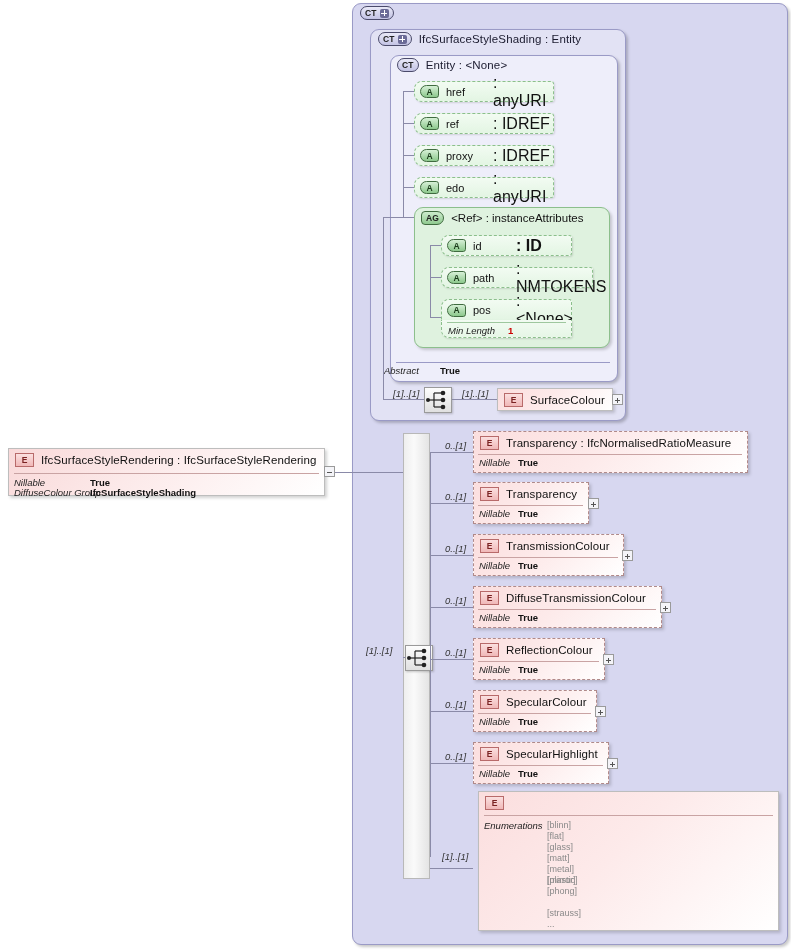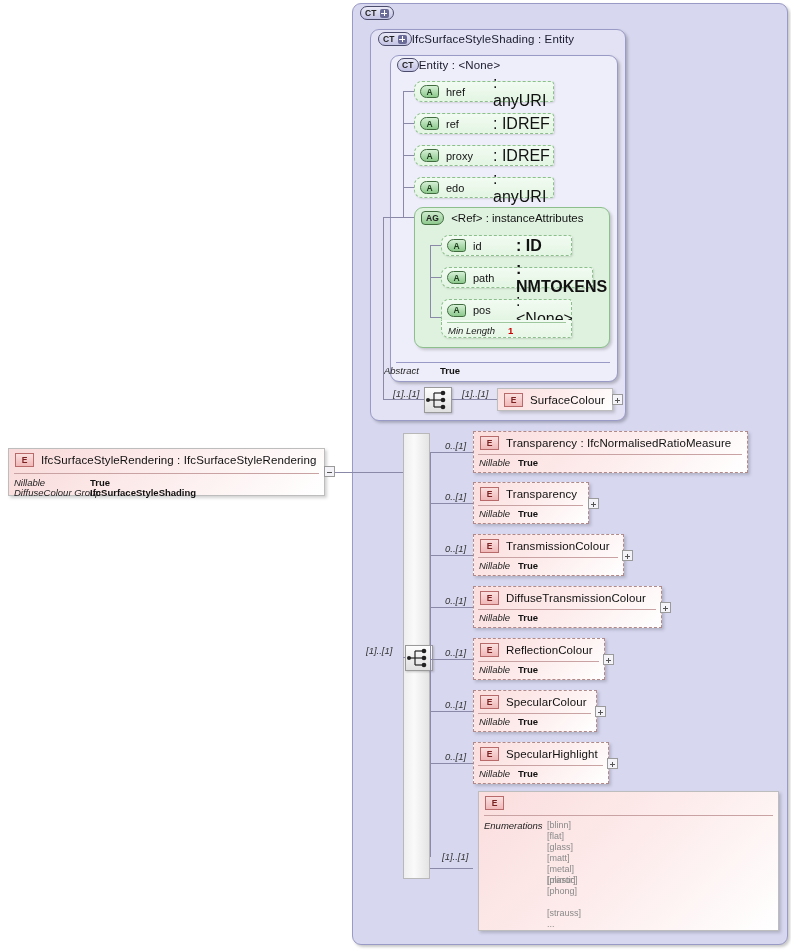--- a/index.html
+++ b/index.html
@@ -26,20 +26,21 @@
   }
   .ct-box.lvl2 { background: #e2e2f4; }
   .ct-box.lvl3 { background: #eeeefa; }
 
   .ct-header {
     position: absolute;
     left: 8px;
     top: 4px;
     display: flex;
     align-items: center;
+    gap: 7px;
     white-space: nowrap;
   }
   .ct-title {
     font-size: 11.5px;
     color: #1a1a2e;
     letter-spacing: .15px;
   }
 
   
   .pill {
@@ -300,21 +301,21 @@
 
   <div class="attr-box" style="left:441px; top:235px; width:131px; height:21px;">
     <span class="a-ic">A</span>
     <span class="attr-name">id</span>
     <span class="attr-type" style="left:74px;font-weight:bold;">: ID</span>
   </div>
 
   <div class="attr-box" style="left:441px; top:267px; width:152px; height:21px;">
     <span class="a-ic">A</span>
     <span class="attr-name">path</span>
-    <span class="attr-type" style="left:74px;font-weight:bold;">: NMTOKENS</span>
+    <span class="attr-type" style="left:74px;">: NMTOKENS</span>
   </div>
 
   <div class="attr-box" style="left:441px; top:299px; width:131px; height:21px; border-radius:8px 3px 0 0; border-bottom:none; box-shadow:none;">
     <span class="a-ic">A</span>
     <span class="attr-name">pos</span>
     <span class="attr-type" style="left:74px;">: &lt;None&gt;</span>
   </div>
   <div class="facet-box" style="left:441px; top:320px; width:131px; height:18px;"></div>
   <div class="hr-green" style="left:447px; top:322px; width:119px;"></div>
   <div class="facet-label" style="left:448px; top:325px;">Min Length</div>

